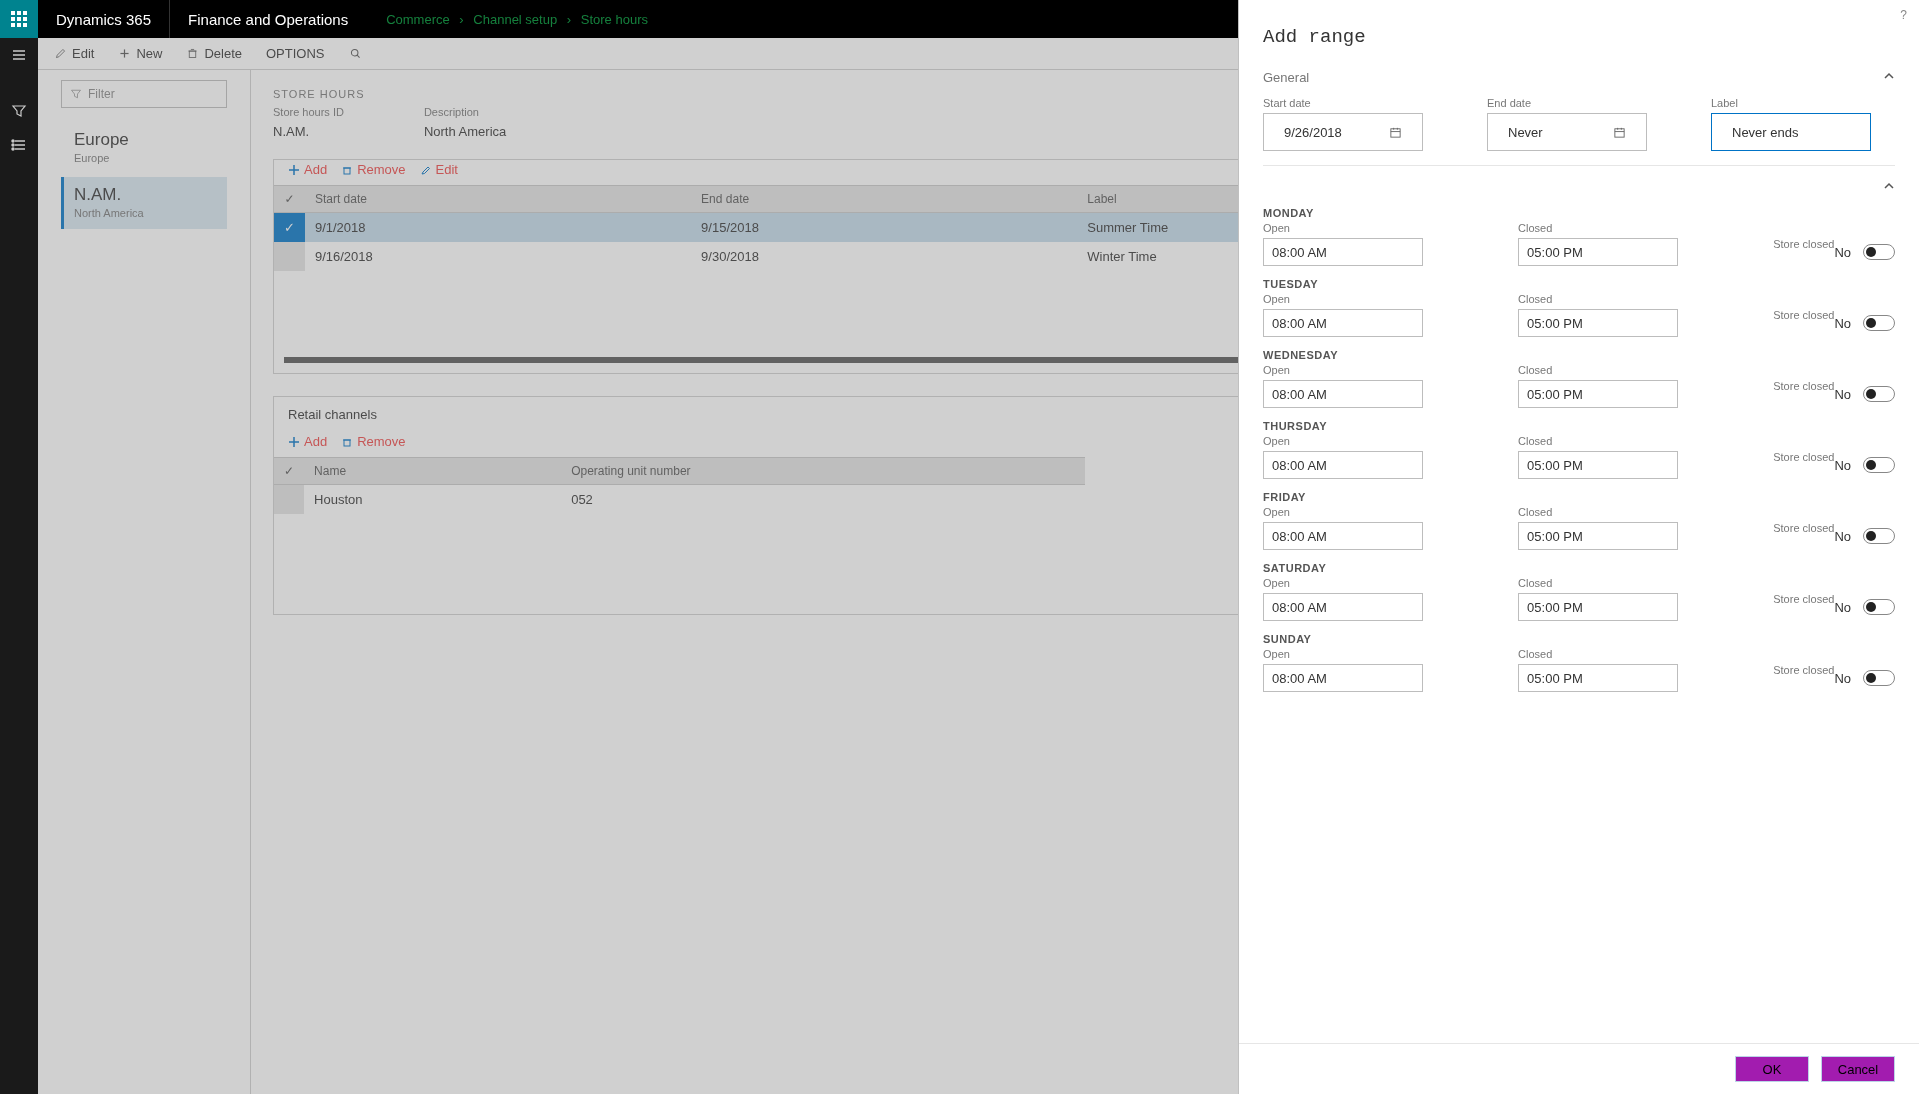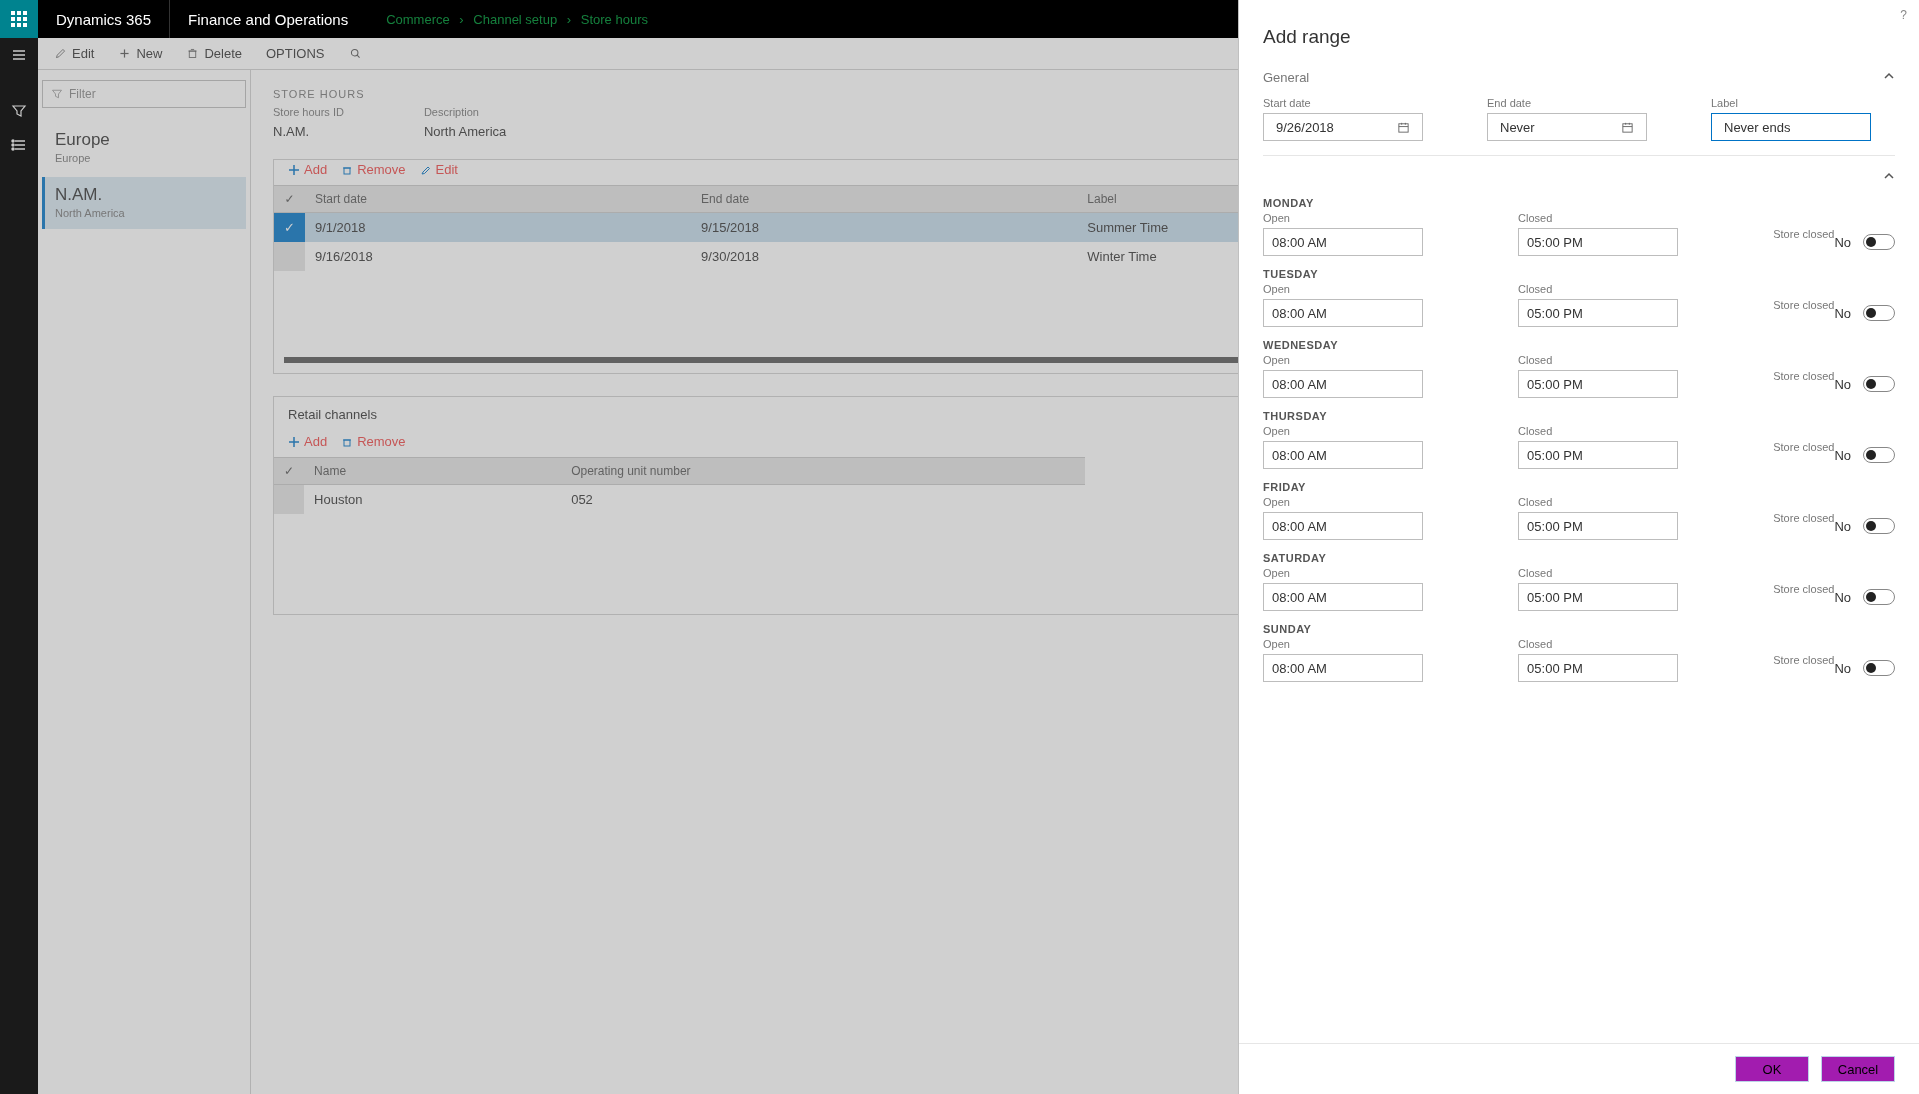--- a/index.html
+++ b/index.html
@@ -23,21 +23,21 @@
 
 .main { position: absolute; top: 38px; left: 38px; right: 0; bottom: 0; background: #fff; }
 
 
 .actionbar { height: 32px; border-bottom: 1px solid #d0d0d0; display: flex; align-items: center; padding: 0 6px; gap: 4px; }
 .actionbar .abtn { display: flex; align-items: center; gap: 5px; padding: 0 10px; height: 28px; font-size: 13px; color: #333; }
 .actionbar .abtn svg { width: 13px; height: 13px; }
 
 
 .bodysplit { position: absolute; top: 32px; bottom: 0; left: 0; right: 0; display: flex; }
-.navpane { width: 213px; border-right: 1px solid #d0d0d0; background: #fff; padding: 10px 4px; }
+.navpane { width: 213px; border-right: 1px solid #d0d0d0; background: #fff; padding: 10px 23px; }
 .filterbox { width: 100%; height: 28px; border: 1px solid #bdbdbd; padding: 0 8px; font-size: 12px; color: #888; display: flex; align-items: center; gap: 6px; margin-bottom: 14px; }
 .filterbox svg { width: 12px; height: 12px; }
 .navitem { padding: 8px 10px 10px 10px; border-left: 3px solid transparent; margin-bottom: 3px; }
 .navitem .title { font-size: 17px; }
 .navitem .sub { font-size: 11px; color: #777; margin-top: 2px; }
 .navitem.selected { background: #d7e6f0; border-left-color: #0073c6; }
 
 .contentpane { flex: 1; overflow: auto; padding: 18px 22px; background: #fff; }
 .pgheader { font-size: 11px; letter-spacing: 1px; color: #777; margin-bottom: 6px; }
 .rec-row { display: flex; gap: 80px; margin-bottom: 20px; }
@@ -57,29 +57,29 @@
 .grid tr.selrow td { background: #c4daea; }
 .grid tr.selrow td.chkcol { background: #0073c6; color: #fff; }
 .gridscroll { height: 6px; background: #555; margin: 6px 10px 10px 10px; }
 
 
 .dimmer { position: absolute; top: 38px; left: 38px; right: 0; bottom: 0; background: rgba(120,120,120,0.35); }
 
 
 .panel { position: absolute; top: 0; right: 0; bottom: 0; width: 681px; background: #fff; border-left: 1px solid #c0c0c0; display: flex; flex-direction: column; }
 .panel .help { position: absolute; top: 8px; right: 12px; color: #888; font-size: 12px; }
-.panel-head { padding: 26px 24px 8px 24px; font-size: 19px; }
+.panel-head { padding: 26px 24px 8px 24px; font-size: 19px; font-family: Liberation Mono, monospace; }
 .panel-body { flex: 1; overflow: auto; padding: 0 24px 20px 24px; }
 .sect { border-bottom: 1px solid #e6e6e6; padding: 14px 0; }
 .sect-head { display: flex; justify-content: space-between; align-items: center; color: #777; font-size: 13px; margin-bottom: 12px; }
 .sect-head svg { width: 12px; height: 12px; }
 .gen-row { display: flex; gap: 40px; }
 .fcol { display: flex; flex-direction: column; flex: 1; }
 .flabel { font-size: 11px; color: #777; margin-bottom: 4px; }
-.finput { height: 28px; border: 1px solid #bdbdbd; padding: 0 12px; font-size: 13px; display: flex; align-items: center; justify-content: space-between; width: 160px; text-align: center; }
+.finput { height: 38px; border: 1px solid #bdbdbd; padding: 0 20px; font-size: 13px; display: flex; align-items: center; justify-content: space-between; width: 160px; text-align: center; }
 .finput.focused { border-color: #0073c6; }
 .finput svg { width: 13px; height: 13px; color: #666; }
 
 .dayblock { margin-bottom: 12px; }
 .dayname { font-size: 11px; letter-spacing: 0.5px; color: #555; font-weight: 600; margin-bottom: 3px; }
 .dayrow { display: flex; gap: 40px; align-items: flex-end; }
 .timeinput { height: 28px; border: 1px solid #bdbdbd; padding: 0 8px; font-size: 13px; display: flex; align-items: center; width: 160px; }
 .toggle-col { display: flex; flex-direction: row; }
 .toggle-wrap { display: flex; align-items: center; gap: 12px; height: 28px; }
 .toggle-val { font-size: 13px; }

